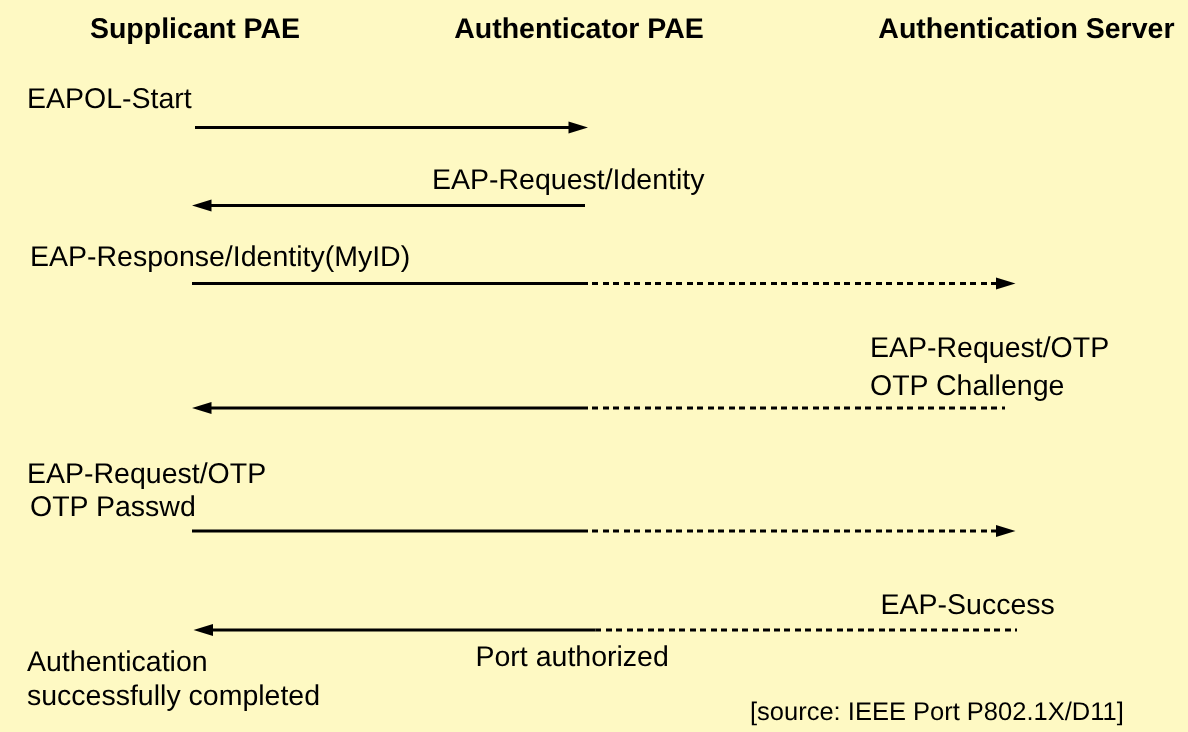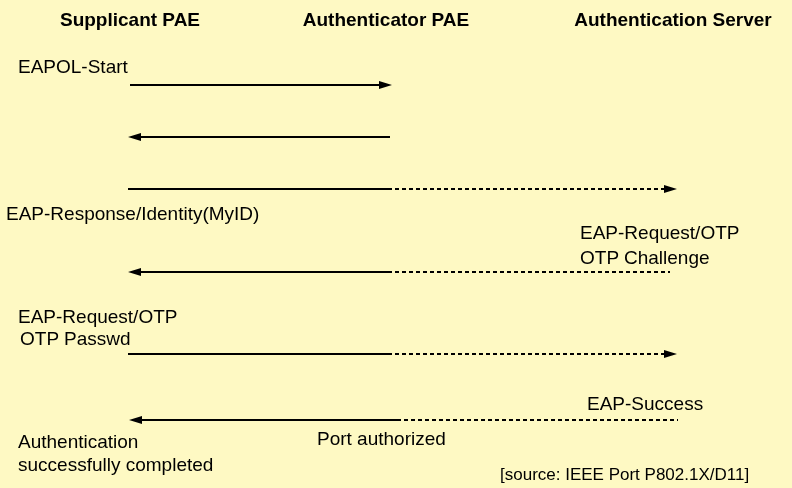--- a/index.html
+++ b/index.html
@@ -54,30 +54,31 @@
   .head.right { border-left: 13px solid #000000; }
   .head.left  { border-right: 13px solid #000000; }
 </style>
 </head>
 <body>
 
 <div id="stage">
 
   <div class="hdr" style="left:30px; top:9px; width:200px;">Supplicant PAE</div>
   <div class="hdr" style="left:286px; top:9px; width:200px;">Authenticator PAE</div>
-  <div class="hdr" style="left:563px; top:9px; width:220px;">Authentication Server</div>
+  <div class="hdr" style="left:563px; top:9px; width:220px;text-align:right;">Authentication Server</div>
 
   <div class="lbl" style="left:18px; top:55px;">EAPOL-Start</div>
   <div class="line solid" style="left:130px; top:84px; width:252px;"></div>
   <div class="head right" style="left:379px; top:81px;"></div>
 
+  <div class="lbl" style="left:288px; top:109px;">EAP-Request/Identity</div>
   <div class="line solid" style="left:140px; top:136px; width:250px;"></div>
   <div class="head left" style="left:128px; top:133px;"></div>
 
-  <div class="lbl" style="left:6px; top:160px;margin-top:42px;">EAP-Response/Identity(MyID)</div>
+  <div class="lbl" style="left:20px; top:160px;">EAP-Response/Identity(MyID)</div>
   <div class="line solid" style="left:128px; top:188px; width:260px;"></div>
   <div class="line dashed" style="left:388px; top:188px; width:276px;"></div>
   <div class="head right" style="left:664px; top:185px;"></div>
 
   <div class="lbl" style="left:580px; top:221px;">EAP-Request/OTP</div>
   <div class="lbl" style="left:580px; top:246px;">OTP Challenge</div>
   <div class="line dashed" style="left:388px; top:271px; width:282px;"></div>
   <div class="line solid" style="left:140px; top:271px; width:248px;"></div>
   <div class="head left" style="left:128px; top:268px;"></div>
 

